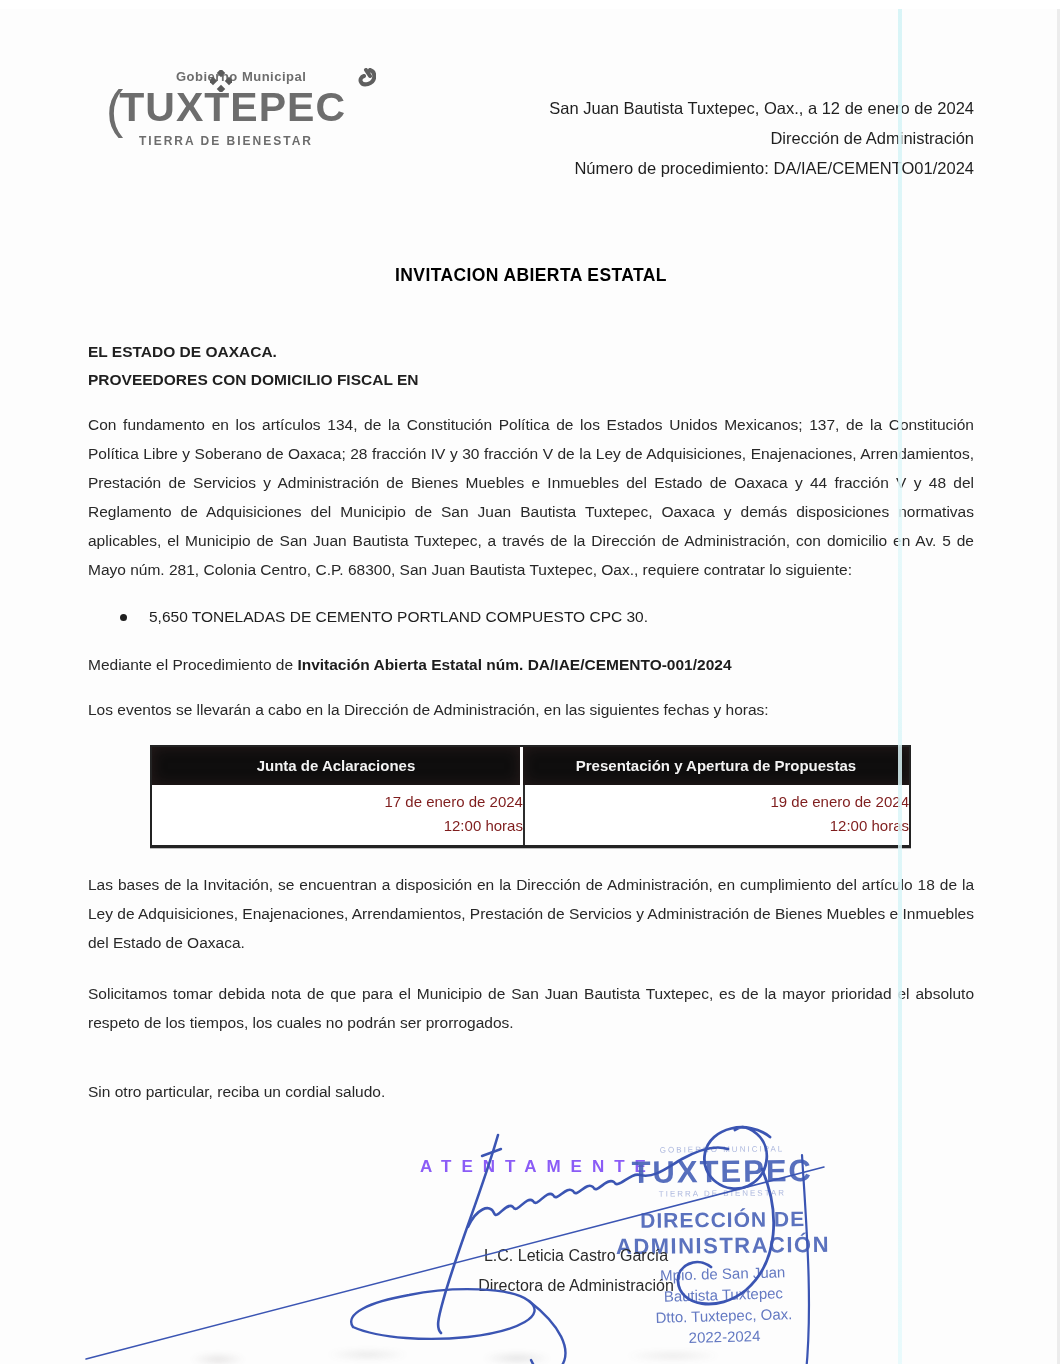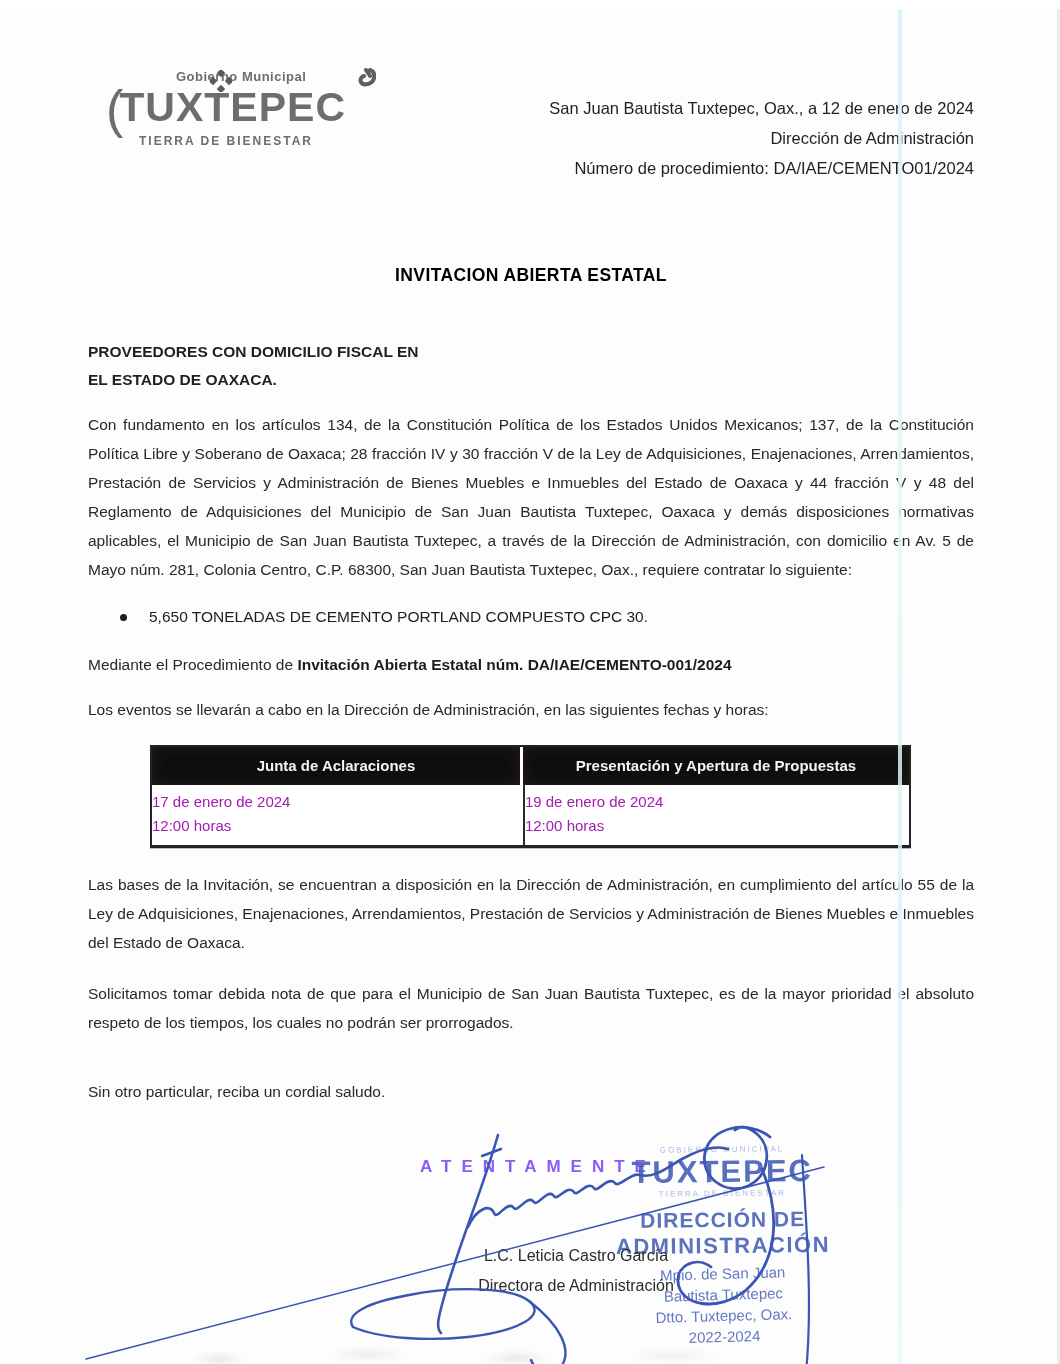--- a/index.html
+++ b/index.html
@@ -73,21 +73,21 @@
   .ecol { display: flex; flex-direction: column; }
   .ecol-1 { width: 49%; }
   .ecol-2 { width: 51%; }
   .ehead {
     background: #0f0e0e; color: #f3f3f3; font-size: 15px; font-weight: 600;
     text-align: center; height: 38px; line-height: 38px;
     box-shadow: inset 0 0 14px rgba(60,40,40,.55);
   }
   .ecol-1 .ehead { border-right: 3px solid #fdfdfd; }
   .ecol-2 .ebody { border-left: 2px solid #2c2c2c; }
-  .ebody { text-align: left; font-size: 15px; line-height: 24px; padding: 5px 0 7px; color: #a21caf; }
+  .ebody { text-align: right; font-size: 15px; line-height: 24px; padding: 5px 0 7px; color: #7f1d1d; }
 
   .closing { margin-top: 46px; font-size: 15.5px; color: #282828; }
 
   
   .atentamente {
     position: absolute; left: 420px; top: 1148px;
     font-size: 17px; font-weight: 600; letter-spacing: 10px; color: #8b5cf6;
   }
   .sig-name-block {
     position: absolute; left: 402px; top: 1232px; width: 348px;
@@ -141,22 +141,22 @@
     <div>Dirección de Administración</div>
     <div>Número de procedimiento: DA/IAE/CEMENTO01/2024</div>
   </div>
 
   <div class="doc">
     <div class="spacer-header"></div>
 
     <div class="doc-title">INVITACION ABIERTA ESTATAL</div>
 
     <div class="addressee">
+      <div>EL ESTADO DE OAXACA.</div>
       <div>PROVEEDORES CON DOMICILIO FISCAL EN</div>
-      <div>EL ESTADO DE OAXACA.</div>
     </div>
 
     <div class="para para-first">Con fundamento en los artículos 134, de la Constitución Política de los Estados Unidos Mexicanos; 137, de la Constitución Política Libre y Soberano de Oaxaca; 28 fracción IV y 30 fracción V de la Ley de Adquisiciones, Enajenaciones, Arrendamientos, Prestación de Servicios y Administración de Bienes Muebles e Inmuebles del Estado de Oaxaca y 44 fracción V y 48 del Reglamento de Adquisiciones del Municipio de San Juan Bautista Tuxtepec, Oaxaca y demás disposiciones normativas aplicables, el Municipio de San Juan Bautista Tuxtepec, a través de la Dirección de Administración, con domicilio en Av. 5 de Mayo núm. 281, Colonia Centro, C.P. 68300, San Juan Bautista Tuxtepec, Oax., requiere contratar lo siguiente:</div>
 
     <div class="bullet-row">
       <span class="bullet-dot"></span>
       <span>5,650 TONELADAS DE CEMENTO PORTLAND COMPUESTO CPC 30.</span>
     </div>
 
     <div class="mediante">
@@ -175,21 +175,21 @@
       </div>
       <div class="ecol ecol-2">
         <div class="ehead">Presentación y Apertura de Propuestas</div>
         <div class="ebody">
           <div>19 de enero de 2024</div>
           <div>12:00 horas</div>
         </div>
       </div>
     </div>
 
-    <div class="para">Las bases de la Invitación, se encuentran a disposición en la Dirección de Administración, en cumplimiento del artículo 55 de la Ley de Adquisiciones, Enajenaciones, Arrendamientos, Prestación de Servicios y Administración de Bienes Muebles e Inmuebles del Estado de Oaxaca.</div>
+    <div class="para">Las bases de la Invitación, se encuentran a disposición en la Dirección de Administración, en cumplimiento del artículo 18 de la Ley de Adquisiciones, Enajenaciones, Arrendamientos, Prestación de Servicios y Administración de Bienes Muebles e Inmuebles del Estado de Oaxaca.</div>
 
     <div class="para">Solicitamos tomar debida nota de que para el Municipio de San Juan Bautista Tuxtepec, es de la mayor prioridad el absoluto respeto de los tiempos, los cuales no podrán ser prorrogados.</div>
 
     <div class="closing">Sin otro particular, reciba un cordial saludo.</div>
   </div>
 
   <div class="atentamente">ATENTAMENTE</div>
 
   <div class="stamp">
     <div class="stamp-faint">GOBIERNO MUNICIPAL</div>

